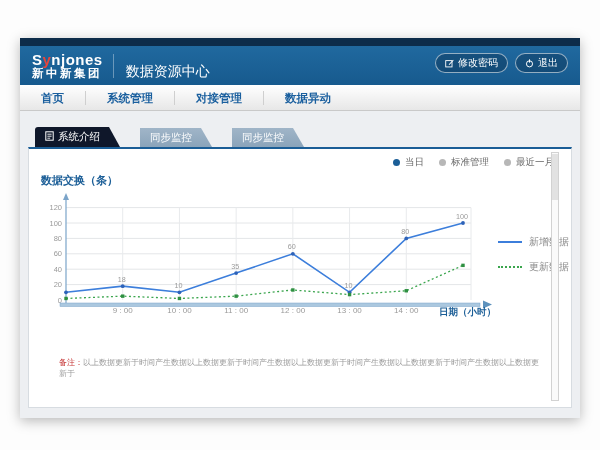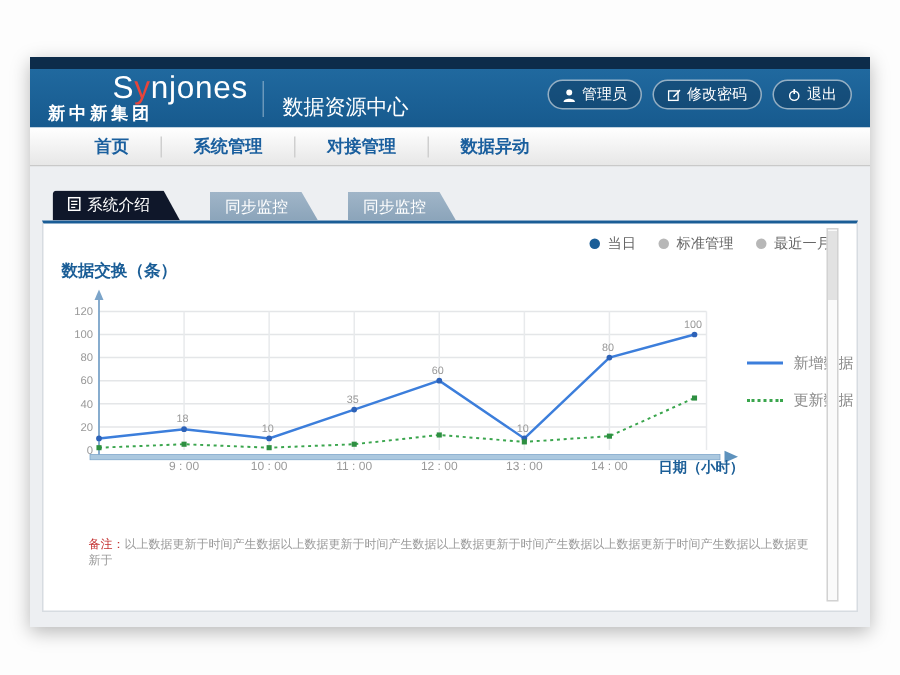--- a/index.html
+++ b/index.html
@@ -4,33 +4,33 @@
 <style>
   * { margin:0; padding:0; box-sizing:border-box; }
   html,body { width:600px; height:450px; overflow:hidden; background:#fdfdfd;
     font-family:"Liberation Sans","DejaVu Sans",sans-serif; }
   .window { position:absolute; left:20px; top:38px; width:560px; height:380px;
     background:#edeff2; box-shadow:0 3px 12px rgba(0,0,0,.28); }
   .topstrip { position:absolute; left:0; top:0; width:100%; height:8px; background:#0d2c4a; }
   .header { position:absolute; left:0; top:8px; width:100%; height:39px;
     background:linear-gradient(180deg,#20699f,#175a8e); display:flex; align-items:center; }
   .logo { margin-left:12px; line-height:1.05; color:#fff; }
-  .logo-line1 { font-size:21px; font-weight:normal; letter-spacing:.5px;margin-left:43px; }
+  .logo-line1 { font-size:15px; font-weight:bold; letter-spacing:.5px; }
   .logo-line1 .y-accent { color:#e8453b; }
   .logo-line2 { font-size:11.5px; font-weight:bold; letter-spacing:2.5px; }
   .header-divider { width:1px; height:24px; background:rgba(255,255,255,.35); margin:0 12px 0 10px; }
   .app-title { color:#fff; font-size:14px; margin-top:13px; }
   .header-buttons { margin-left:auto; margin-right:12px; display:flex; gap:7px; align-self:flex-start; margin-top:7px; }
   .hbtn { display:flex; align-items:center; gap:4px; color:#fff; font-size:10px;
     border:1px solid rgba(255,255,255,.55); border-radius:10px; padding:2px 9px;
     background:rgba(8,40,68,.35); cursor:pointer; white-space:nowrap; }
   .hbtn svg { display:block; }
   .navbar { position:absolute; left:0; top:47px; width:100%; height:26px;
     background:linear-gradient(180deg,#ffffff,#e7e7e7); border-bottom:1px solid #c9c9c9;
-    display:flex; align-items:center; padding-left:22px; }
+    display:flex; align-items:center; }
   .nav-item { font-size:11.5px; font-weight:bold; color:#1a5f9e; padding:0 21px;
     border-right:1px solid #cfcfcf; cursor:pointer; line-height:14px; }
   .nav-item:last-child { border-right:none; }
   .content { position:absolute; left:0; top:73px; right:0; bottom:0; background:#edeff2; }
   .tabs { position:absolute; left:15px; top:16px; display:flex; align-items:flex-end; z-index:2; }
   .tab { height:20px; display:flex; align-items:center; gap:4px; color:#fff; font-size:10.5px;
     padding:0 20px 0 10px; cursor:pointer;
     clip-path:polygon(0 0, calc(100% - 11px) 0, 100% 100%, 0 100%); }
   .tab.active { background:#0f172a; border-radius:3px 0 0 0; }
   .tab.inactive { background:linear-gradient(180deg,#a0b5c8,#8ba4ba); margin-left:20px; height:19px; }
@@ -61,29 +61,20 @@
   <div class="topstrip"></div>
 
   <div class="header">
     <div class="logo">
       <div class="logo-line1">S<span class="y-accent">y</span><span></span>njones</div>
       <div class="logo-line2">新中新集团</div>
     </div>
     <div class="header-divider"></div>
     <div class="app-title">数据资源中心</div>
     <div class="header-buttons">
-      <div class="hbtn">
-        <span>
-          <svg width="9" height="9" viewBox="0 0 10 10">
-              <circle cx="5" cy="3" r="2.2" fill="#fff"></circle>
-              <path d="M0.8 10 C0.8 6.8 9.2 6.8 9.2 10 Z" fill="#fff"></path>
-            </svg>
-        </span>
-        <span>管理员</span>
-      </div>
       <div class="hbtn">
         <span>
           <svg width="9" height="9" viewBox="0 0 10 10">
               <rect x="0.8" y="1.8" width="7" height="7" fill="none" stroke="#fff" stroke-width="1"></rect>
               <path d="M4 6 L9 0.8 L9.6 1.6 L4.8 6.6 Z" fill="#fff"></path>
             </svg>
         </span>
         <span>修改密码</span>
       </div>
       <div class="hbtn">

